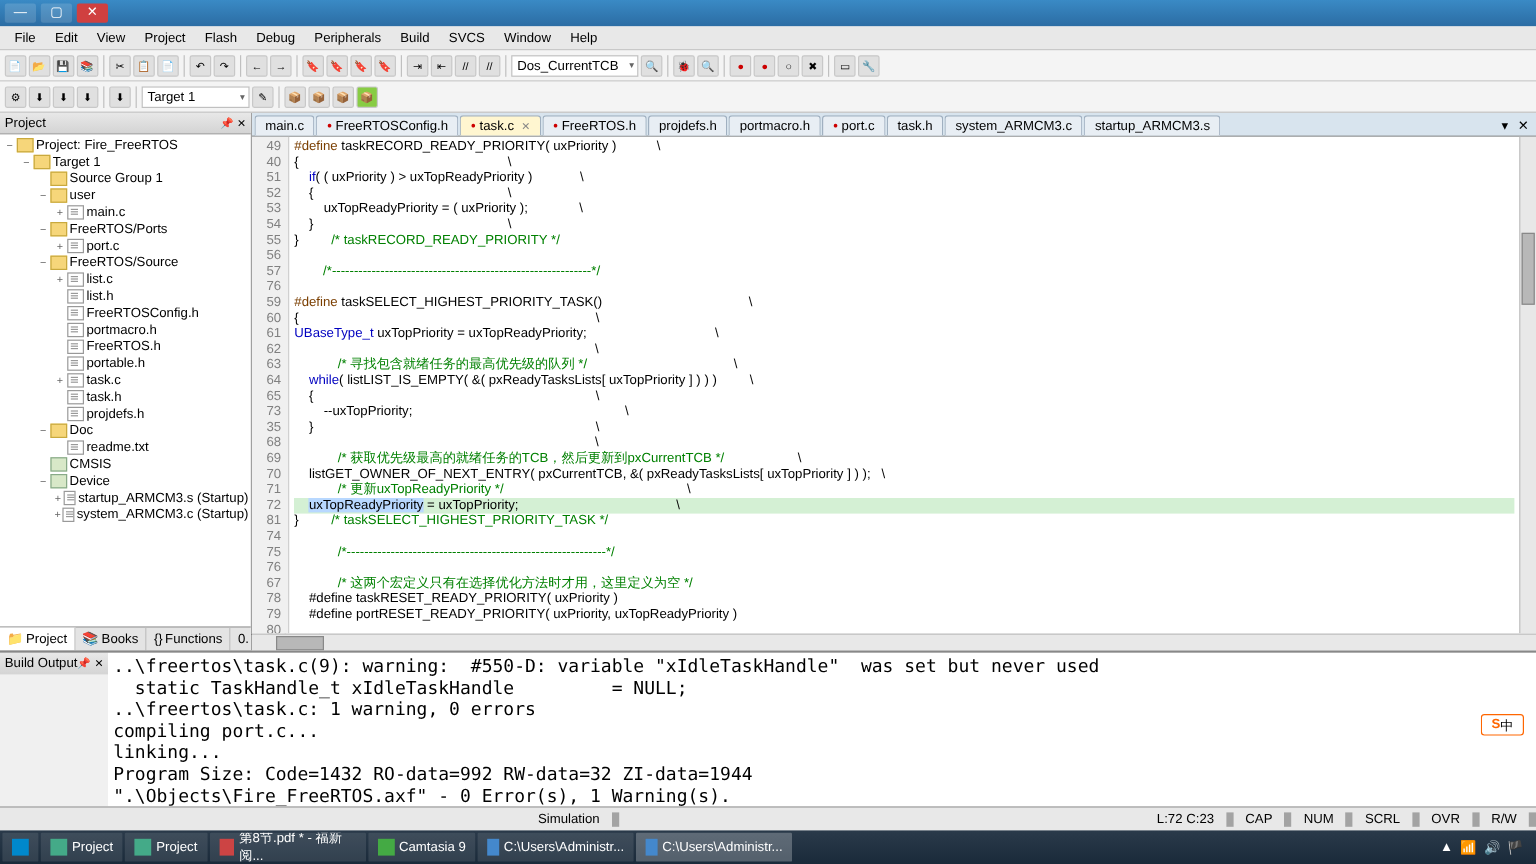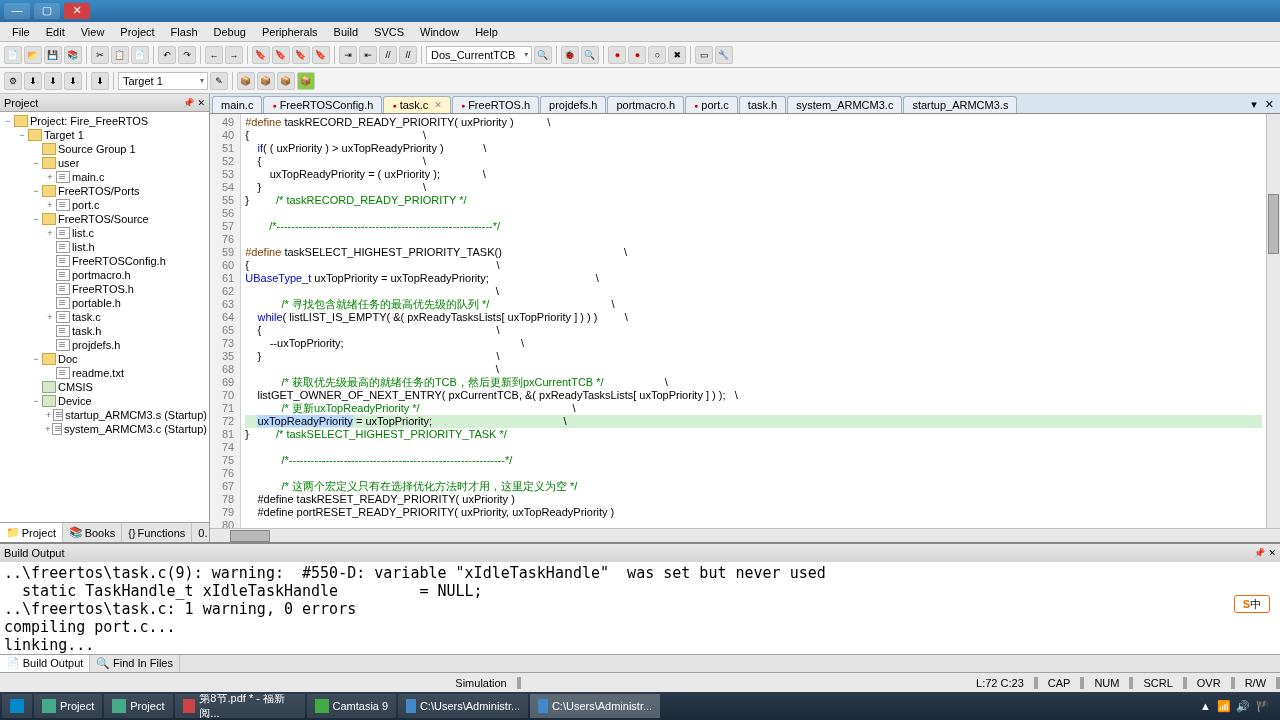--- a/index.html
+++ b/index.html
@@ -44,29 +44,29 @@
 .code { flex: 1; padding: 2px 4px; overflow: hidden; white-space: pre; }
 .code div { height: 13px; line-height: 13px; }
 .kw { color: #0000c0; }
 .pp { color: #7a3e00; }
 .cm { color: #008000; margin-left: 24px; }
 .hl-line { background: #d4f0d4; }
 .sel { background: #b8d8ff; }
 .fold { color: #888; }
 .edscroll { height: 14px; background: #e8e8e8; border-top: 1px solid #c0c0c0; position: relative; }
 .edscroll .thumb { position: absolute; left: 20px; width: 40px; height: 12px; top: 1px; background: #b8b8b8; border: 1px solid #888; }
-.buildpanel { height: 130px; display: flex; flex-direction: column; border-top: 2px solid #888; }
+.buildpanel { height: 130px; display: flex; flex-direction: row; border-top: 2px solid #888; }
 .buildhdr { background: linear-gradient(#e8e8e8,#d4d4d4); height: 18px; display: flex; align-items: center; padding: 0 4px; font-size: 11px; }
 .buildhdr .title { flex: 1; }
 .buildout { flex: 1; background: #fff; font-family: Consolas, monospace; font-size: 15px; padding: 2px 4px; overflow: hidden; white-space: pre; color: #000; }
 .buildtabs { height: 18px; display: flex; background: #e4e4e4; border-top: 1px solid #a0a0a0; }
 .buildtab { padding: 2px 6px; border-right: 1px solid #c0c0c0; cursor: pointer; font-size: 11px; }
 .buildtab.active { background: #fff; }
 .statusbar { height: 20px; background: #e8e8e8; border-top: 1px solid #a0a0a0; display: flex; align-items: center; font-size: 11px; }
-.statusbar .seg { padding: 0 10px; border-right: 4px solid #a3a3a3; }
+.statusbar .seg { padding: 0 10px; border-right: 6px solid #a3a3a3; }
 .statusbar .flex { flex: 1; }
 .taskbar { height: 28px; background: linear-gradient(#2a3a4a,#1a2a3a); display: flex; align-items: center; padding: 0 2px; gap: 2px; }
 .taskbtn { height: 24px; padding: 0 8px; background: rgba(255,255,255,0.1); color: #fff; display: flex; align-items: center; gap: 4px; cursor: pointer; font-size: 11px; border-radius: 1px; max-width: 130px; overflow: hidden; }
 .taskbtn.active { background: rgba(255,255,255,0.25); }
 .taskbtn .ico { width: 14px; height: 14px; background: #4a8; }
 .tray { margin-left: auto; display: flex; align-items: center; gap: 6px; color: #fff; padding: 0 8px; font-size: 10px; }
 .scrollv { width: 14px; background: #e8e8e8; border-left: 1px solid #c0c0c0; position: relative; }
 .scrollv .thumb { position: absolute; top: 80px; height: 60px; left: 1px; right: 1px; background: #b8b8b8; border: 1px solid #888; }
 .ime-badge { position: fixed; right: 10px; top: 595px; width: 36px; height: 18px; background: #fff; border: 1px solid #f60; border-radius: 3px; display: flex; align-items: center; justify-content: center; font-size: 10px; }
 .ime-badge .s { color:#f60; font-weight:bold; }
@@ -377,24 +377,20 @@
     <span style="font-size:9px;margin-left:3px">✕</span>
   </div>
   <div class="buildout" id="buildout">..\freertos\task.c(9): warning:  #550-D: variable "xIdleTaskHandle"  was set but never used
   static TaskHandle_t xIdleTaskHandle         = NULL;
 ..\freertos\task.c: 1 warning, 0 errors
 compiling port.c...
 linking...
 Program Size: Code=1432 RO-data=992 RW-data=32 ZI-data=1944  
 ".\Objects\Fire_FreeRTOS.axf" - 0 Error(s), 1 Warning(s).
 Build Time Elapsed:  00:00:01</div>
-  <div class="buildtabs">
-    <div class="buildtab active">📄 <span>Build Output</span></div>
-    <div class="buildtab">🔍 <span>Find In Files</span></div>
-  </div>
 </div>
 
 <div class="statusbar">
   <div class="seg flex"></div>
   <div class="seg">Simulation</div>
   <div class="seg flex"></div>
   <div class="seg">L:72 C:23</div>
   <div class="seg">CAP</div>
   <div class="seg">NUM</div>
   <div class="seg">SCRL</div>

